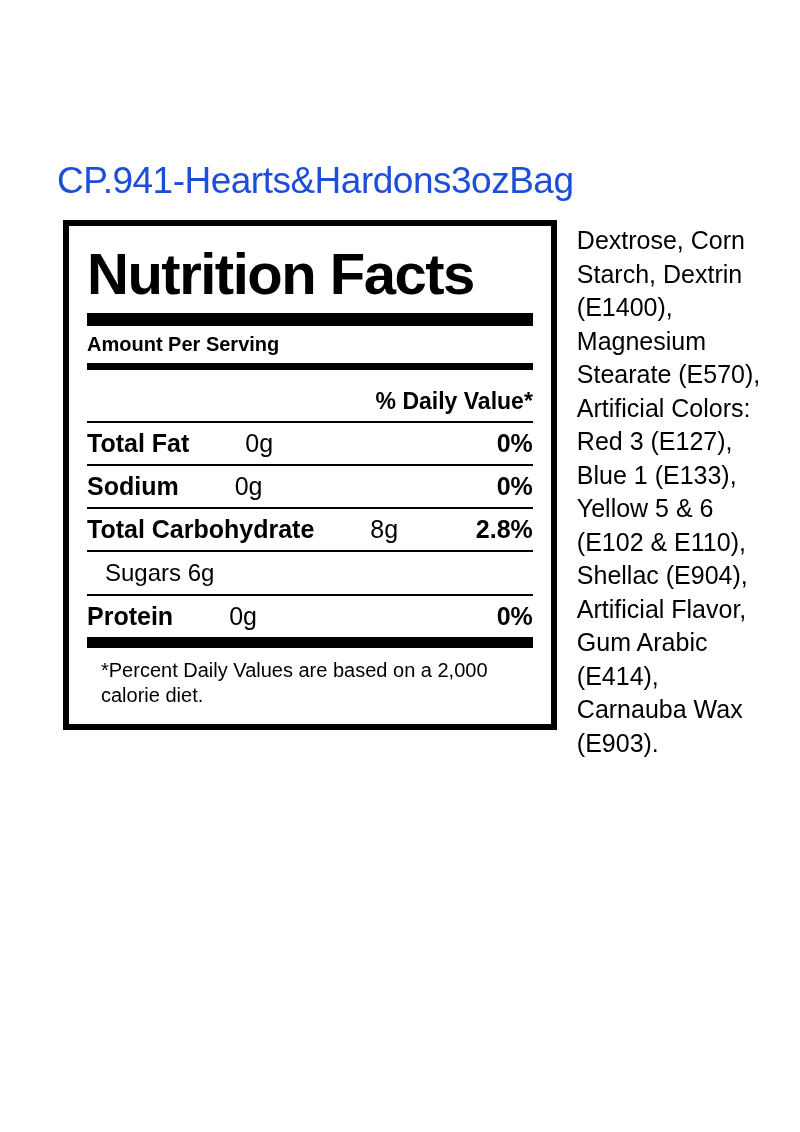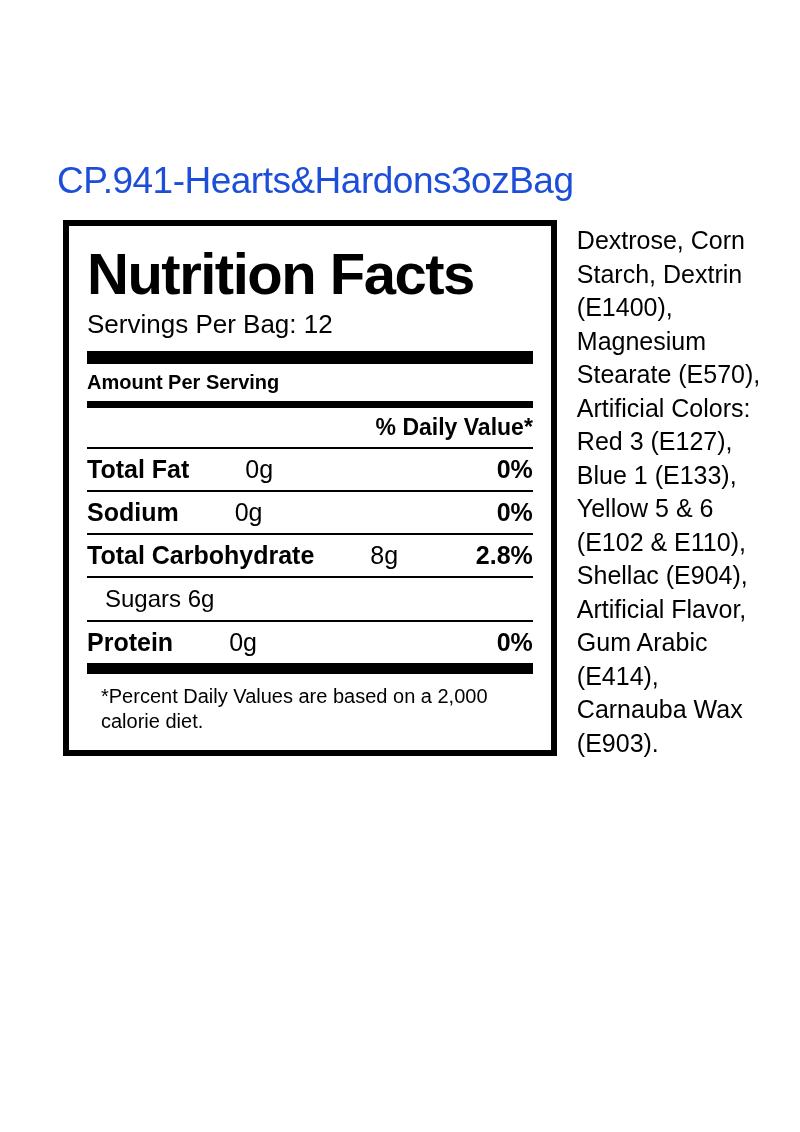--- a/index.html
+++ b/index.html
@@ -119,21 +119,21 @@
   .nf-calories .amt {
     font-size: 25px;
     font-weight: 400;
     margin-left: 22px;
   }
 
   .nf-dv-header {
     text-align: right;
     font-size: 23px;
     font-weight: 700;
-    padding: 6px 0 6px 0;
+    padding: 18px 0 6px 0;
   }
 
   .nf-sub {
     font-size: 24px;
     font-weight: 400;
     padding: 7px 0 7px 18px;
   }
 
   .nf-footnote {
     font-size: 20px;
@@ -156,21 +156,20 @@
 <body>
 
 <div class="page-title">CP.941-Hearts&amp;Hardons3ozBag</div>
 
 <div class="content-wrap">
 
   <div class="nf-panel">
 
     <div class="nf-title">Nutrition Facts</div>
 
-    <div class="nf-serving">Servings Per Bag: 12</div>
 
     <div class="rule-thick"></div>
 
     <div class="nf-amount">Amount Per Serving</div>
 
     <div class="rule-thin"></div>
 
 
     <div class="rule-med"></div>
 

